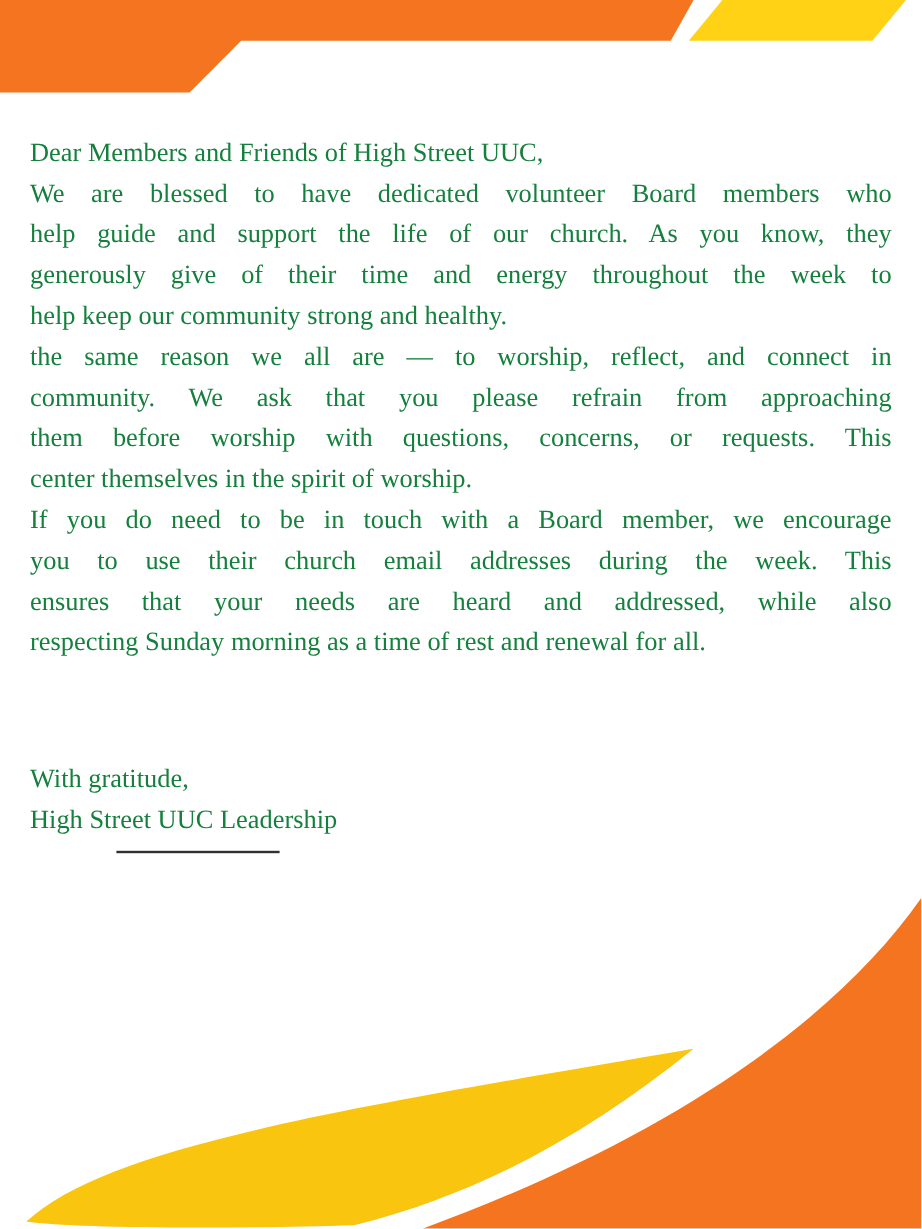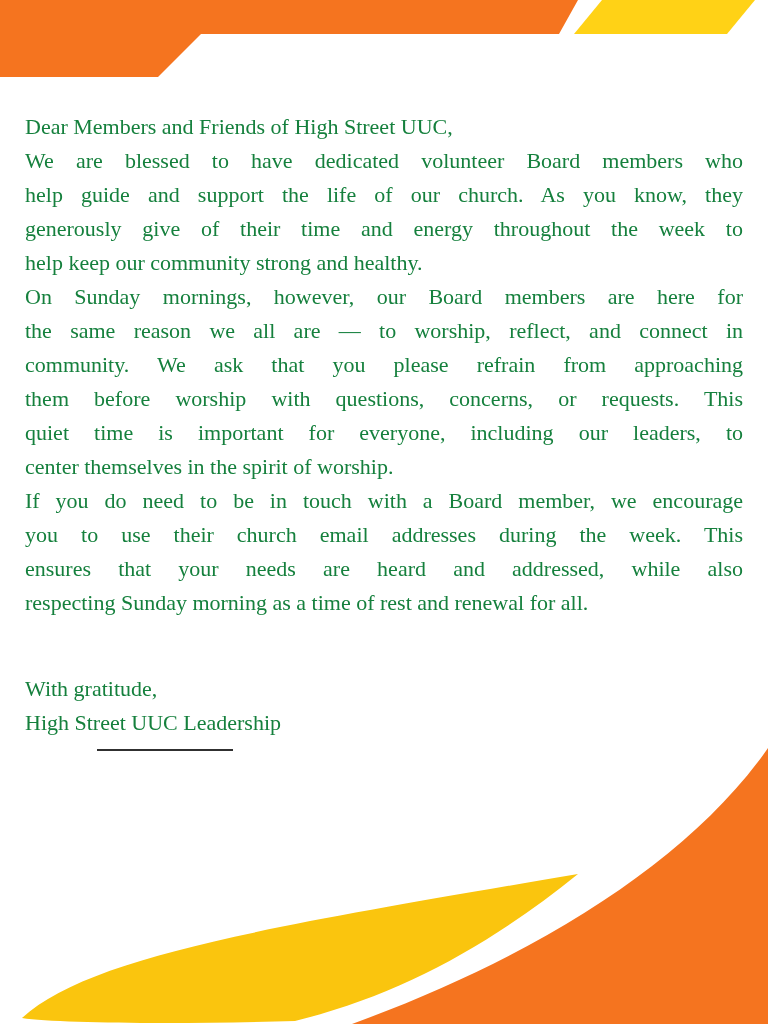--- a/index.html
+++ b/index.html
@@ -30,21 +30,21 @@
   .greeting { text-align: left; }
   .para { margin: 0; }
   .para.gap { }
   .line {
     text-align: justify;
     text-align-last: justify;
   }
   .line.last {
     text-align-last: left;
   }
-  .signature { margin-top: 52px; }
+  .signature { margin-top: 80px; }
   .sig-line { text-align: left; }
   .sig-rule {
     width: 136px;
     margin-left: 72px;
     margin-top: 9px;
     border: none;
     border-top: 2px solid #303030;
     height: 0;
   }
 </style>
@@ -64,25 +64,23 @@
     <div class="greeting">Dear Members and Friends of High Street UUC,</div>
 
     <div id="letter-body">
         <div class="para gap">
           <div class="line">We are blessed to have dedicated volunteer Board members who</div>
           <div class="line">help guide and support the life of our church. As you know, they</div>
           <div class="line">generously give of their time and energy throughout the week to</div>
           <div class="line last">help keep our community strong and healthy.</div>
         </div>
         <div class="para gap">
-          <div class="line">On Sunday mornings, however, our Board members are here for</div>
           <div class="line">the same reason we all are — to worship, reflect, and connect in</div>
           <div class="line">community. We ask that you please refrain from approaching</div>
           <div class="line">them before worship with questions, concerns, or requests. This</div>
-          <div class="line">quiet time is important for everyone, including our leaders, to</div>
           <div class="line last">center themselves in the spirit of worship.</div>
         </div>
         <div class="para gap">
           <div class="line">If you do need to be in touch with a Board member, we encourage</div>
           <div class="line">you to use their church email addresses during the week. This</div>
           <div class="line">ensures that your needs are heard and addressed, while also</div>
           <div class="line last">respecting Sunday morning as a time of rest and renewal for all.</div>
         </div>
       </div>
 

